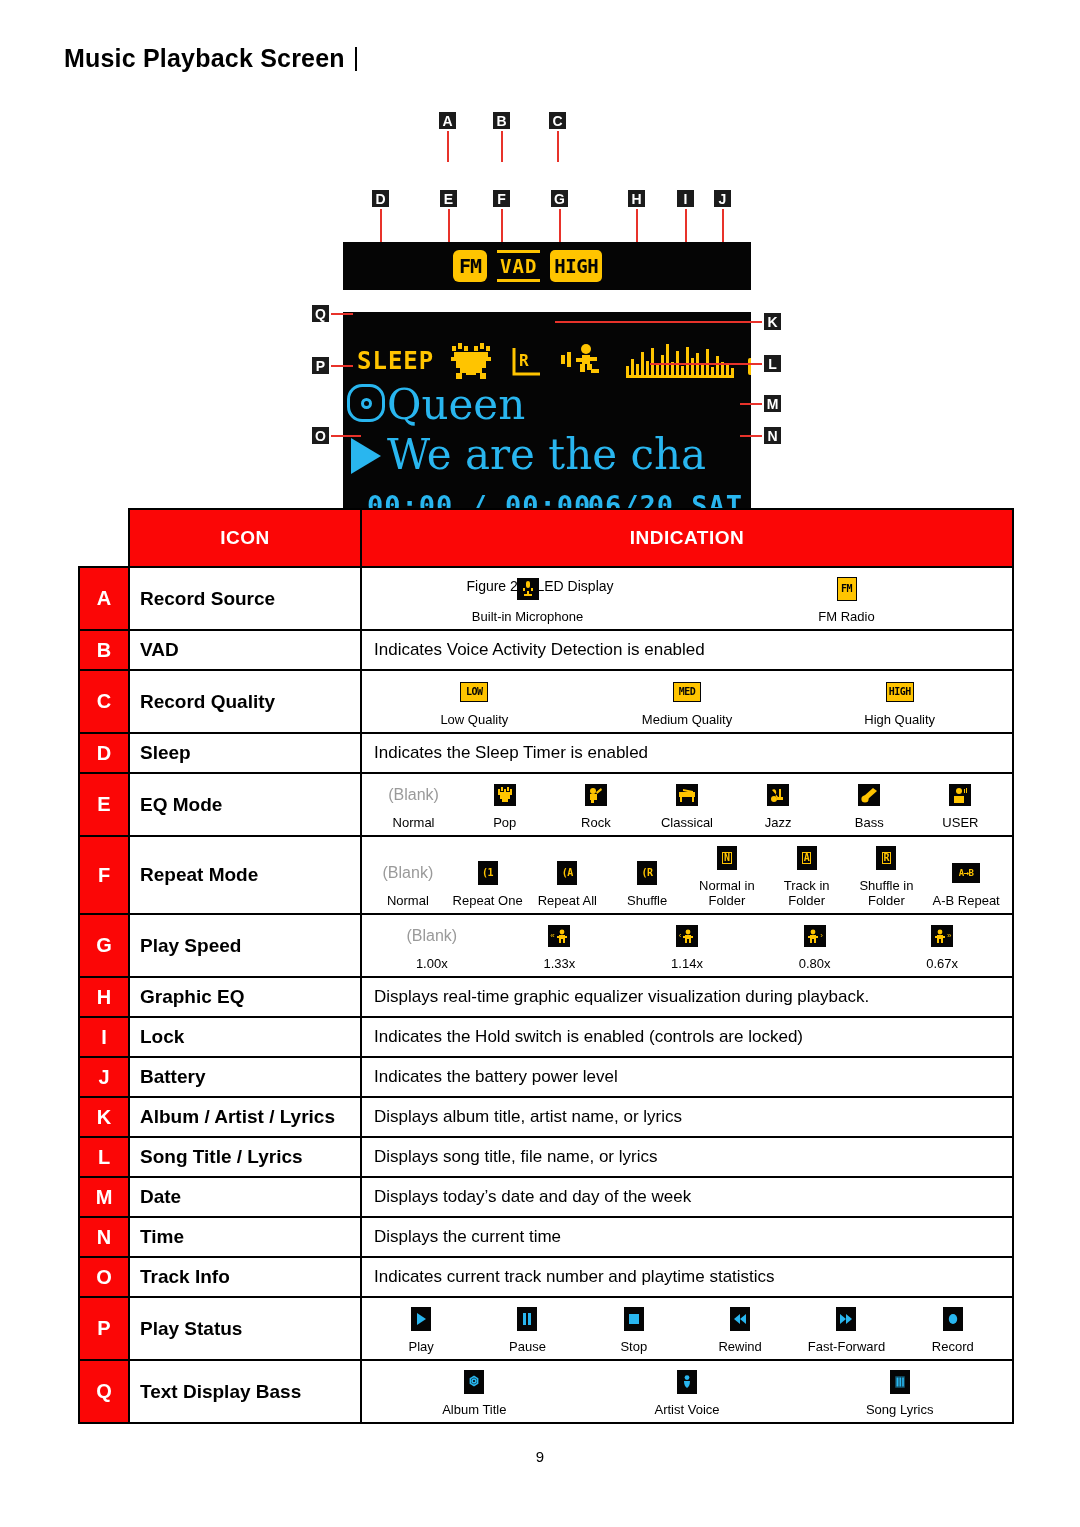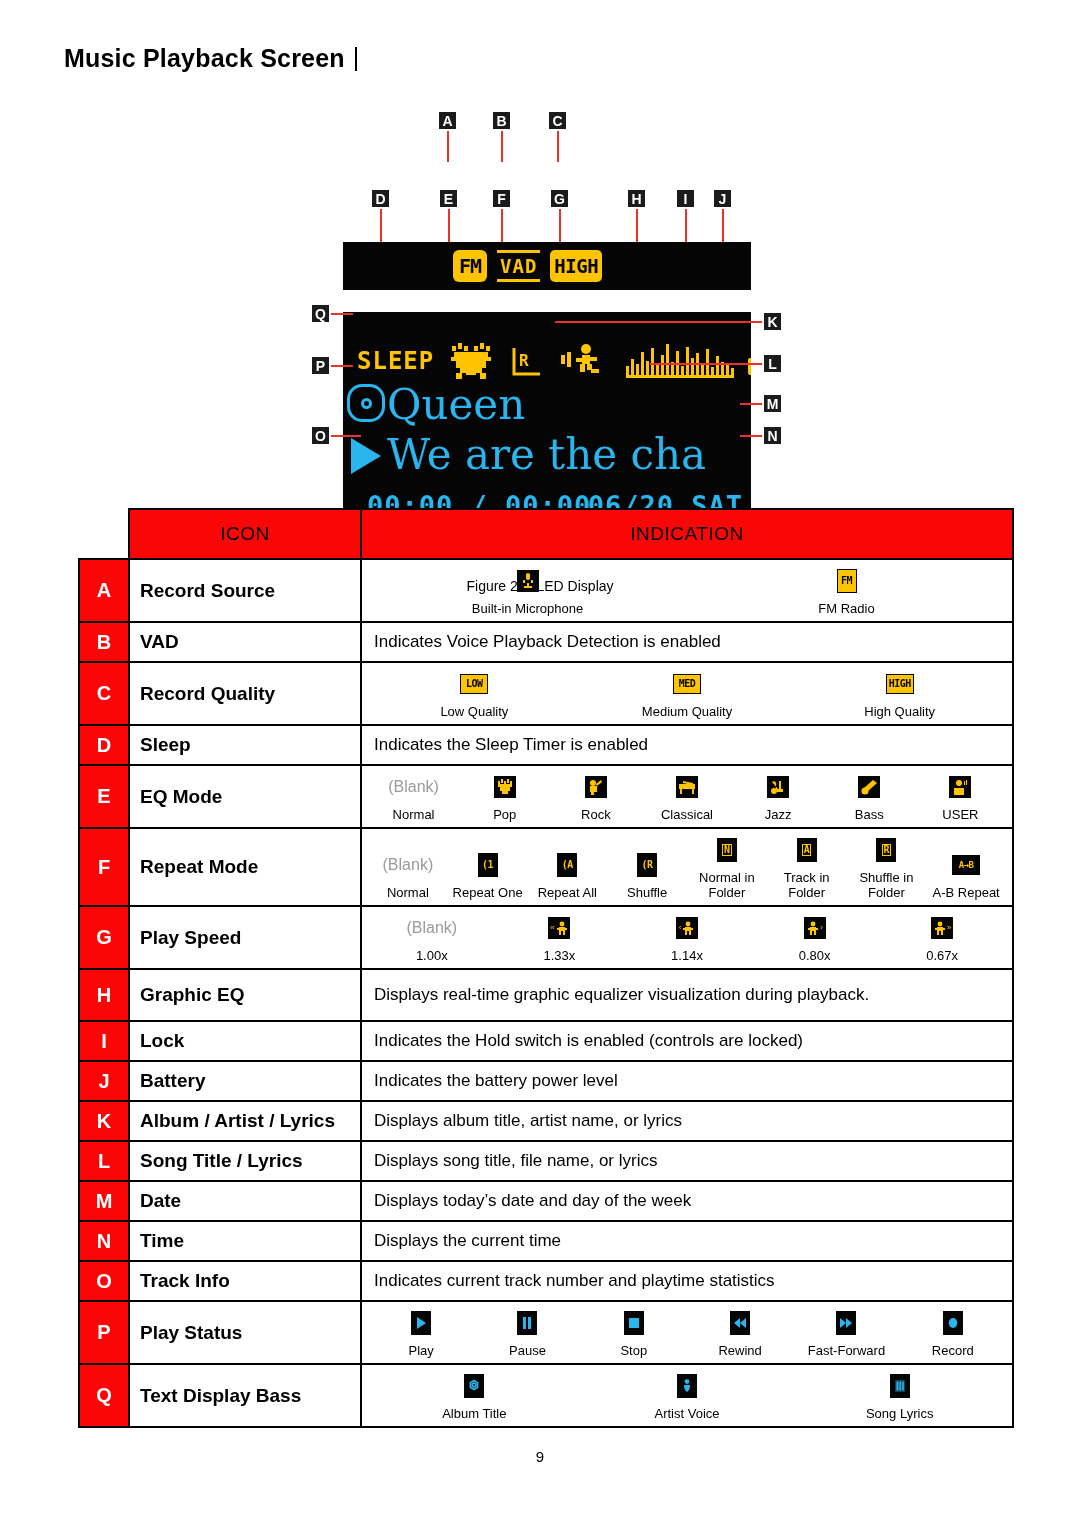--- a/index.html
+++ b/index.html
@@ -127,22 +127,22 @@
   
   .tbl{
     position:absolute; left:78px; top:508px; width:936px;
     border-collapse:collapse; table-layout:fixed;
   }
   .tbl td, .tbl th{ border:2px solid #000; padding:0; vertical-align:middle; }
   .col-letter{ width:50px; }
   .col-icon  { width:232px; }
 
   .hdr{
-    background:#fb0606; color:#000000; font-size:19px; font-weight:normal;
-    text-align:center; height:50px; letter-spacing:.5px;
+    background:#fb0606; color:#ffffff; font-size:19px; font-weight:bold;
+    text-align:center; height:58px; letter-spacing:.5px;
   }
   .hdr.blank-cell{ background:#ffffff; border:none; }
 
   td.letter{
     background:#fb0606; color:#ffffff; font-size:20px; font-weight:bold;
     text-align:center;
   }
   td.label{
     font-size:19px; font-weight:bold; padding-left:10px; white-space:nowrap;
   }
@@ -348,21 +348,21 @@
                 </span>
               </div>
               <div class="vlabel">FM Radio</div>
             </div>
           </div>
         </td>
       </tr>
       <tr>
         <td class="letter">B</td>
         <td class="label">VAD</td>
-        <td class="desc" style="height: 40px;">Indicates Voice Playback Detection is enabled</td>
+        <td class="desc" style="height: 40px;">Indicates Voice Activity Detection is enabled</td>
       </tr>
       <tr>
         <td class="letter">C</td>
         <td class="label">Record Quality</td>
         <td class="iconcell" style="height: 58px;">
           <div class="variants">
             <div class="variant">
               <div class="vicon">
                 <span class="tile wide amberbg">
                   <span class="tilemono">LOW</span>
@@ -633,21 +633,21 @@
                 </span>
               </div>
               <div class="vlabel">0.67x</div>
             </div>
           </div>
         </td>
       </tr>
       <tr>
         <td class="letter">H</td>
         <td class="label">Graphic EQ</td>
-        <td class="desc" style="height: 52px;">Displays real-time graphic equalizer visualization during playback.</td>
+        <td class="desc" style="height: 40px;">Displays real-time graphic equalizer visualization during playback.</td>
       </tr>
       <tr>
         <td class="letter">I</td>
         <td class="label">Lock</td>
         <td class="desc" style="height: 40px;">Indicates the Hold switch is enabled (controls are locked)</td>
       </tr>
       <tr>
         <td class="letter">J</td>
         <td class="label">Battery</td>
         <td class="desc" style="height: 40px;">Indicates the battery power level</td>

